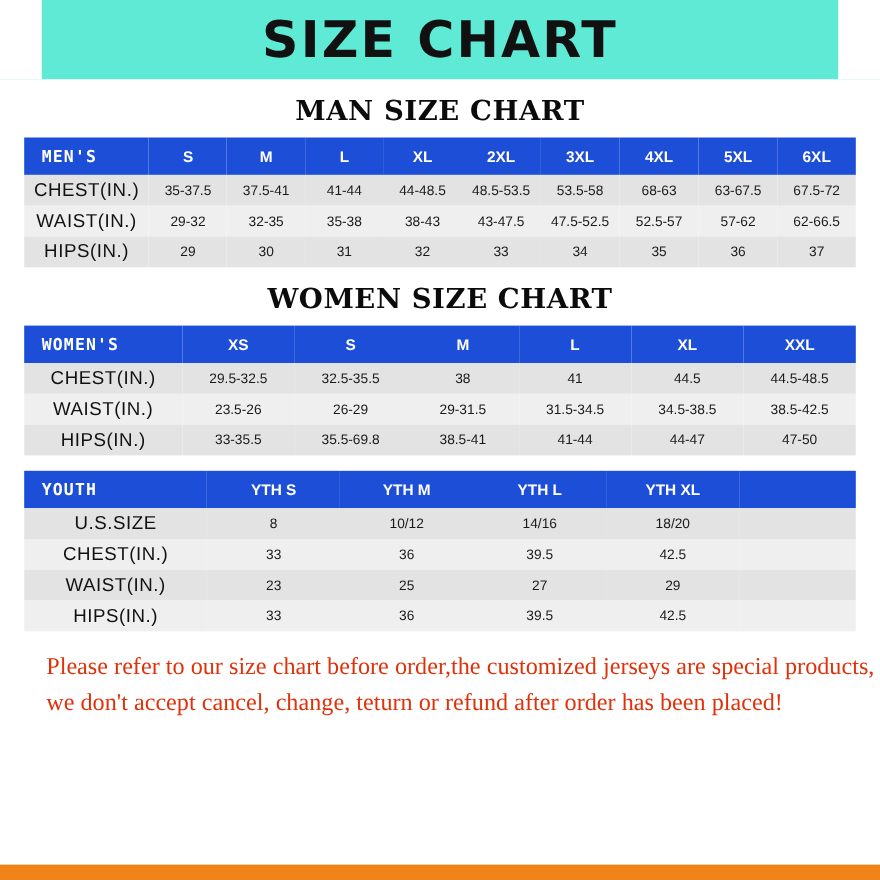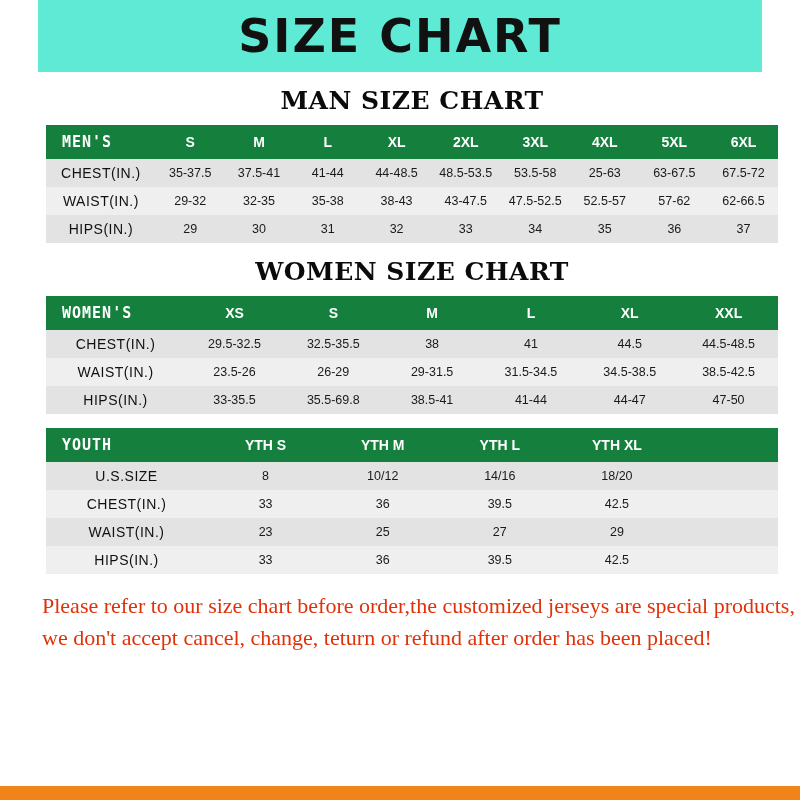--- a/index.html
+++ b/index.html
@@ -54,21 +54,20 @@
     height: 72px;
     background: #ffffff;
   }
   
   .content {
     padding: 0 22px;
     box-sizing: border-box;
   }
   .section {
     margin-top: 14px;
-    margin-left: 24px;
   }
   .section-title {
     font-family: "DejaVu Serif", serif;
     font-weight: bold;
     font-size: 25px;
     text-align: center;
     color: #0b0b0b;
     letter-spacing: 0.5px;
     margin: 6px 0 10px 0;
   }
@@ -82,21 +81,21 @@
     text-align: center;
     font-size: 12.5px;
     color: #1a1a1a;
     font-family: "Liberation Sans", sans-serif;
     padding: 0;
     height: 28px;
     vertical-align: middle;
     white-space: nowrap;
   }
   table.size-table thead tr {
-    background: #15803d;
+    background: #1d4ed8;
   }
   table.size-table thead th {
     color: #ffffff;
     font-weight: bold;
     font-size: 14px;
     height: 34px;
   }
   table.size-table thead th.rowlabel {
     font-family: "DejaVu Sans Mono", monospace;
     font-size: 15px;
@@ -105,21 +104,21 @@
     padding-left: 16px;
     font-weight: bold;
   }
   table.size-table tbody tr.light {
     background: #e3e3e3;
   }
   table.size-table tbody tr.lighter {
     background: #efefef;
   }
   table.size-table tbody td.rowlabel {
-    font-size: 14px;
+    font-size: 17px;
     letter-spacing: 0.5px;
     color: #111111;
     text-align: center;
   }
   
   .footer-note {
     margin-top: 16px;
     padding: 0 20px;
     color: #e0320a;
     font-family: "Liberation Serif", serif;
@@ -183,21 +182,21 @@
         </thead>
         <tbody>
           <tr class="light">
             <td class="rowlabel">CHEST(IN.)</td>
             <td>35-37.5</td>
             <td>37.5-41</td>
             <td>41-44</td>
             <td>44-48.5</td>
             <td>48.5-53.5</td>
             <td>53.5-58</td>
-            <td>25-63</td>
+            <td>68-63</td>
             <td>63-67.5</td>
             <td>67.5-72</td>
           </tr>
           <tr class="lighter">
             <td class="rowlabel">WAIST(IN.)</td>
             <td>29-32</td>
             <td>32-35</td>
             <td>35-38</td>
             <td>38-43</td>
             <td>43-47.5</td>

